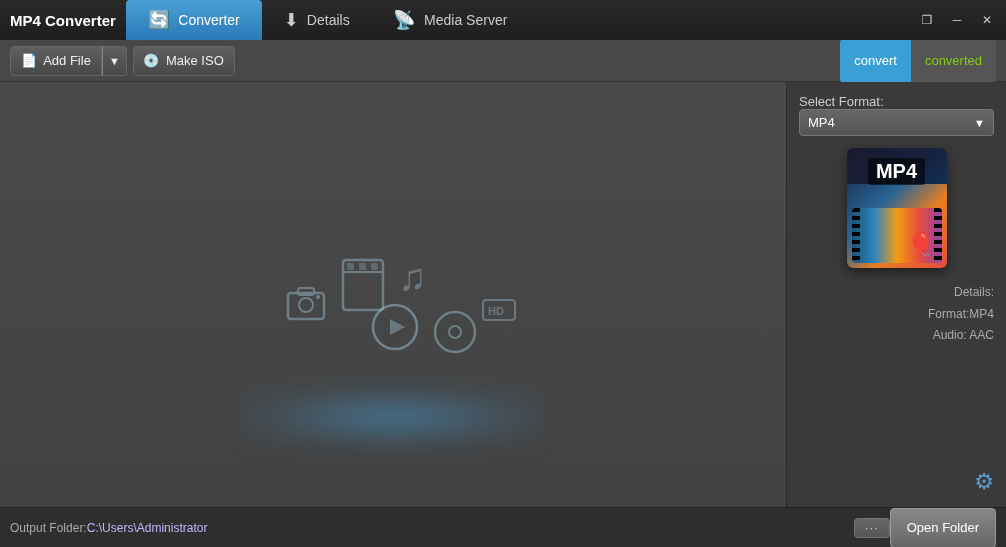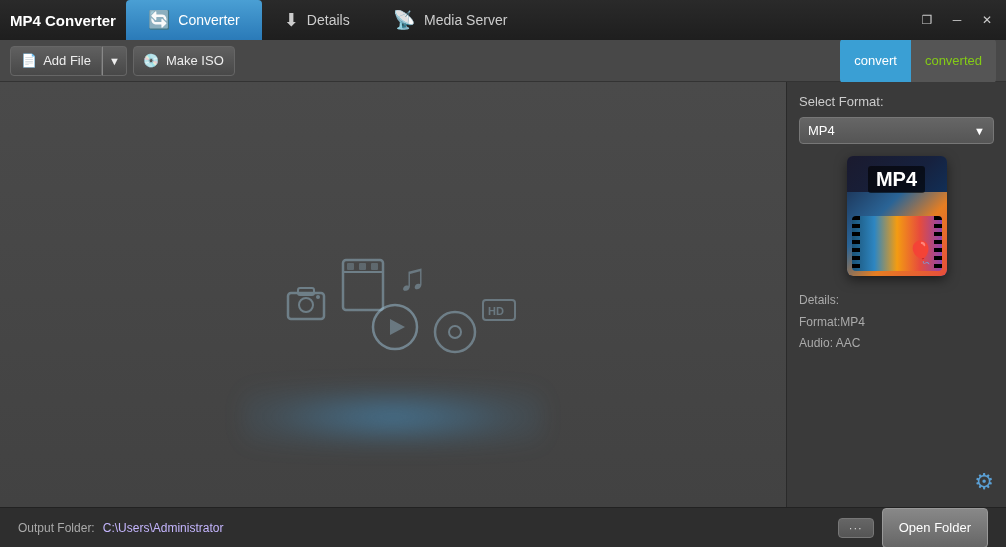--- a/index.html
+++ b/index.html
@@ -171,21 +171,21 @@
       width: 220px;
       background: #3a3a3a;
       border-left: 1px solid #2a2a2a;
       display: flex;
       flex-direction: column;
       padding: 12px;
     }
     .select-format-label {
       color: #ccc;
       font-size: 13px;
-      margin-bottom: 8px;
+      margin-bottom: 0;
     }
     .format-dropdown {
       display: flex;
       align-items: center;
       background: linear-gradient(to bottom, #666, #555);
       border: 1px solid #777;
       border-radius: 4px;
       padding: 5px 8px;
       cursor: pointer;
       margin-bottom: 12px;
@@ -269,41 +269,41 @@
       right: 12px;
       font-size: 22px;
       z-index: 3;
     }
 
     .format-details {
       color: #aaa;
       font-size: 12px;
       line-height: 1.8;
       margin-bottom: auto;
+      text-align: right;
     }
 
     .settings-icon-area {
       display: flex;
       justify-content: flex-end;
       padding-top: 8px;
     }
     .settings-icon {
       color: #5a9fd4;
       font-size: 20px;
       cursor: pointer;
     }
 
     
     .statusbar {
       display: flex;
       align-items: center;
       background: #2e2e2e;
       height: 40px;
-      padding: 0 18px;
-      gap: 8px;
+      padding: 0 10px;
       border-top: 1px solid #222;
     }
     .statusbar-label {
       color: #aaa;
       font-size: 12px;
       white-space: nowrap;
     }
     .statusbar-path {
       color: #c4b5fd;
       font-size: 12px;

